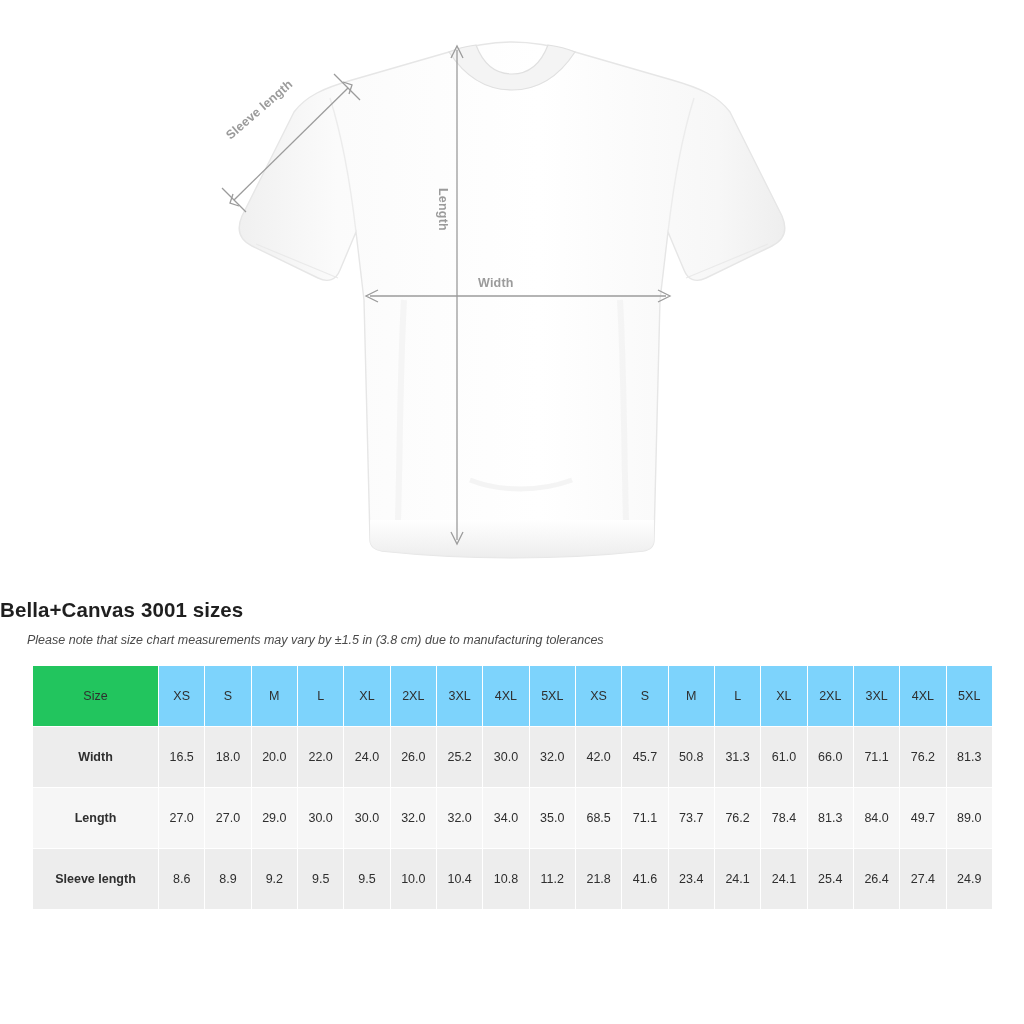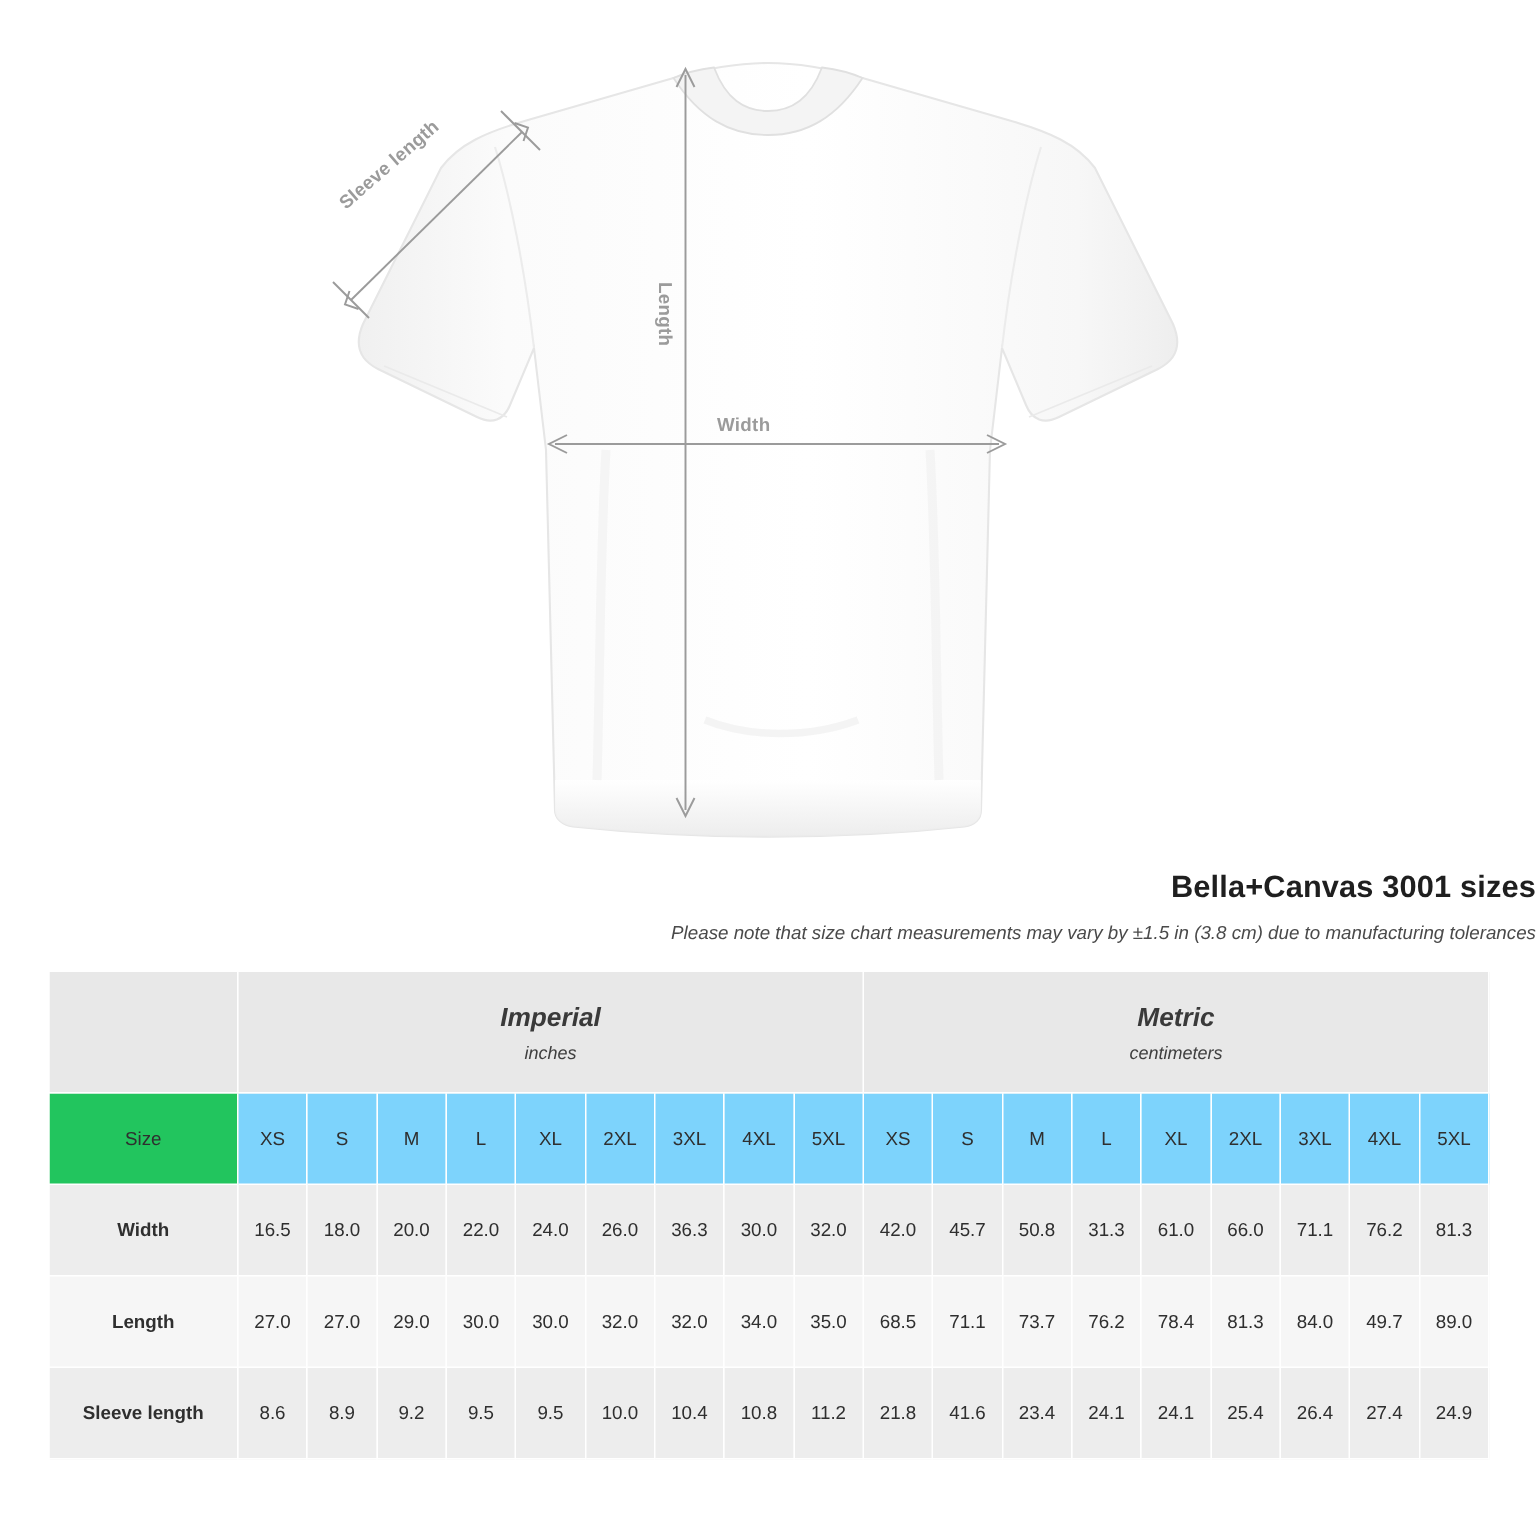--- a/index.html
+++ b/index.html
@@ -52,21 +52,22 @@
     transform: rotate(90deg);
     transform-origin: left top;
   }
   .ann-width {
     left: 478px;
     top: 276px;
   }
 
   
   .title-block {
-    text-align: right;
+    text-align: left;
+    margin-top: 18px;
   }
   .chart-title {
     font-size: 20.5px;
     font-weight: bold;
     color: #1f1f1f;
     letter-spacing: .1px;
   }
   .chart-note {
     font-size: 12.5px;
     font-style: italic;
@@ -251,31 +252,20 @@
         <col style="width: 46.3333px;">
         <col style="width: 46.3333px;">
         <col style="width: 46.3333px;">
         <col style="width: 46.3333px;">
         <col style="width: 46.3333px;">
         <col style="width: 46.3333px;">
         <col style="width: 46.3333px;">
         <col style="width: 46.3333px;">
       </colgroup>
     <tbody>
-      <tr class="unit-head">
-        <td class="rowlabel spacer-cell"></td>
-        <td colspan="9">
-          <div class="unit-name">Imperial</div>
-          <div class="unit-sub">inches</div>
-        </td>
-        <td colspan="9">
-          <div class="unit-name">Metric</div>
-          <div class="unit-sub">centimeters</div>
-        </td>
-      </tr>
       <tr class="col-head" id="column-header-row">
           <td class="rowlabel">Size</td>
           <td>XS</td>
           <td>S</td>
           <td>M</td>
           <td>L</td>
           <td>XL</td>
           <td>2XL</td>
           <td>3XL</td>
           <td>4XL</td>
@@ -293,21 +283,21 @@
     </tbody>
     <tbody id="table-body">
         <tr class="data-row row-odd">
           <td class="rowlabel">Width</td>
           <td>16.5</td>
           <td>18.0</td>
           <td>20.0</td>
           <td>22.0</td>
           <td>24.0</td>
           <td>26.0</td>
-          <td>36.3</td>
+          <td>25.2</td>
           <td>30.0</td>
           <td>32.0</td>
           <td>42.0</td>
           <td>45.7</td>
           <td>50.8</td>
           <td>31.3</td>
           <td>61.0</td>
           <td>66.0</td>
           <td>71.1</td>
           <td>76.2</td>

